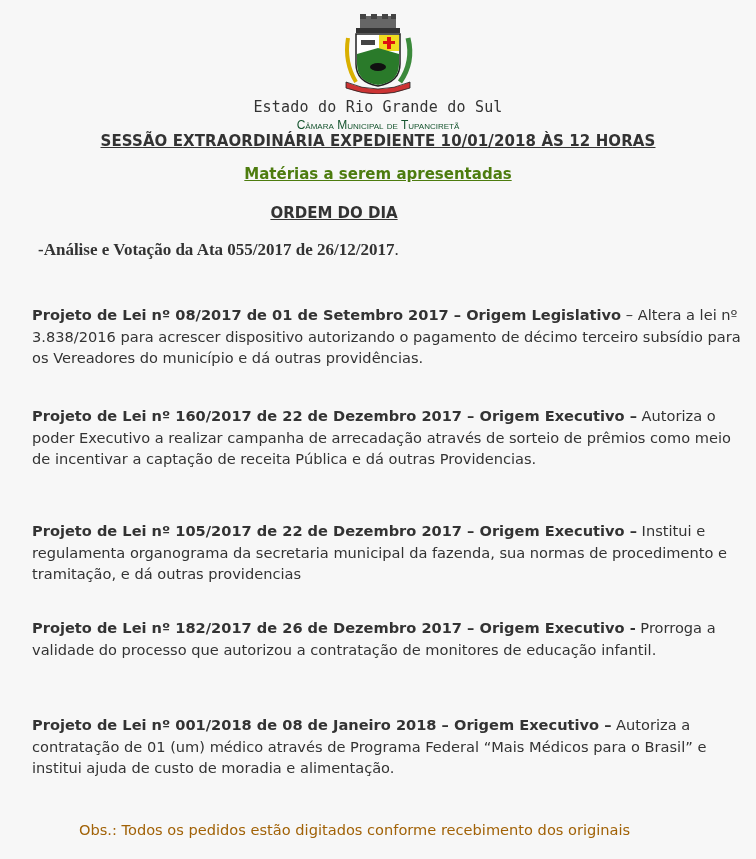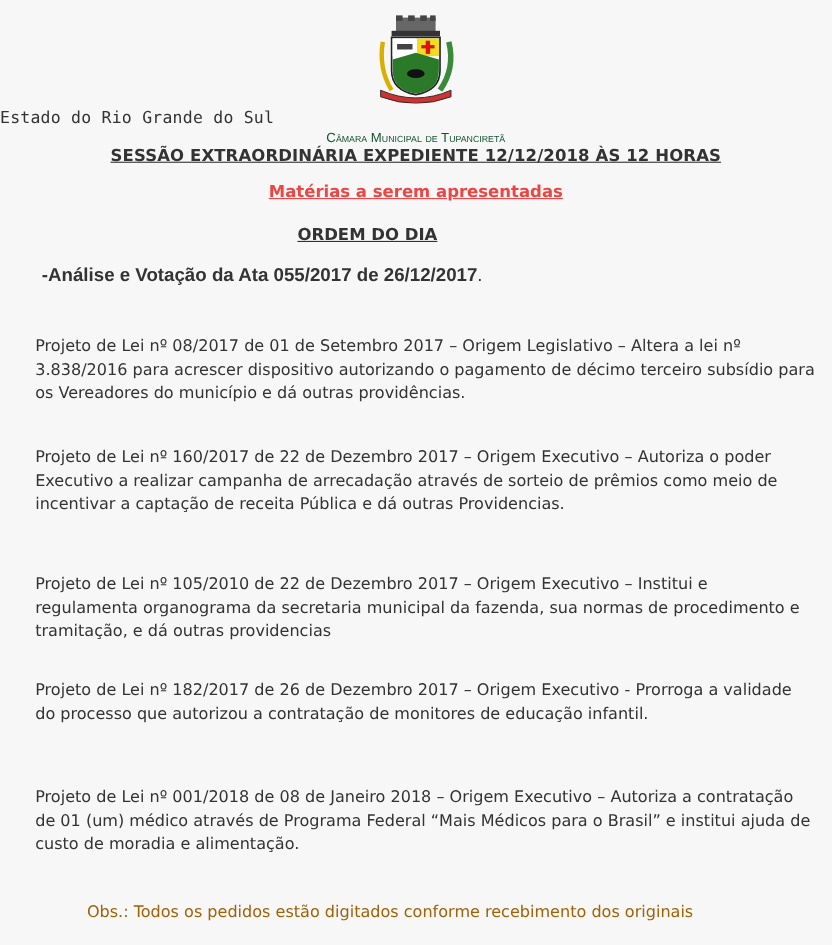--- a/index.html
+++ b/index.html
@@ -2,33 +2,33 @@
 <html><head>
 <meta charset="utf-8">
 <style>
   html, body { margin:0; padding:0; }
   body {
     width:756px; height:859px; background:#f7f7f7; position:relative; overflow:hidden;
     color:#222; font-family:"DejaVu Sans", sans-serif;
   }
   .abs { position:absolute; }
   .crest { left:338px; top:12px; width:80px; height:82px; }
-  .h-state { left:0; width:756px; top:98px; 
+  .h-state { left:0; width:756px; top:98px; text-align:center;
     font-family:"DejaVu Sans Mono", monospace; font-size:15px; color:#333; letter-spacing:0.2px; }
   .h-camara { left:0; width:756px; top:118px; text-align:center;
     font-family:"Liberation Sans", sans-serif; font-size:12px; color:#14532d; font-variant:small-caps; }
   .h-session { left:0; width:756px; top:132px; text-align:center;
     font-family:"DejaVu Sans", sans-serif; font-weight:bold; font-size:15px; color:#333;
     text-decoration:underline; letter-spacing:0.1px; }
-  .h-materias { left:0; width:756px; top:165px; text-align:center; font-weight:bold; font-size:15px; color:#ef4444; text-decoration:underline; }
+  .h-materias { left:0; width:756px; top:165px; text-align:center; font-weight:bold; font-size:15px; color:#4d7c0f; text-decoration:underline; }
   .h-ordem { left:0; width:668px; top:204px; text-align:center; font-weight:bold; font-size:15px; color:#333; text-decoration:underline; }
-  .ata { left:38px; top:240px; font-family:Liberation Sans, sans-serif; font-weight:bold; font-size:17px; color:#333;text-align:center; }
+  .ata { left:38px; top:240px; font-family:Liberation Serif, serif; font-weight:bold; font-size:17px; color:#333;text-align:center; }
   .ata .dot { font-weight:normal; }
   .item { left:32px; width:718px; font-family:"DejaVu Sans", sans-serif; font-size:14.6px; line-height:21.5px; color:#333; }
-  .item b { font-weight:normal; }
+  .item b { font-weight:bold; }
   .obs { left:79px; top:821px; font-size:14.6px; color:#a16207; font-family:"DejaVu Sans", sans-serif; }
 </style>
 </head>
 <body>
 
 <svg class="abs crest" viewBox="0 0 80 82">
 
   <rect x="22" y="4" width="36" height="14" fill="#666"></rect>
   <rect x="22" y="2" width="6" height="5" fill="#444"></rect>
     <rect x="33" y="2" width="6" height="5" fill="#444"></rect>
@@ -47,38 +47,38 @@
   <rect x="49" y="25" width="4" height="12" fill="#d11"></rect>
   <rect x="45" y="29" width="12" height="3" fill="#d11"></rect>
   <path d="M19 42 L40 36 L61 42 V52 Q61 70 40 73 Q19 70 19 52 Z" fill="#2a7a2a"></path>
   <ellipse cx="40" cy="55" rx="8" ry="4" fill="#111"></ellipse>
 
   <path d="M8 70 Q40 84 72 70 L72 76 Q40 88 8 76 Z" fill="#c33" stroke="#222" stroke-width="0.8"></path>
 </svg>
 
 <div class="abs h-state">Estado do Rio Grande do Sul</div>
 <div class="abs h-camara">Câmara Municipal de Tupanciretã</div>
-<div class="abs h-session">SESSÃO EXTRAORDINÁRIA EXPEDIENTE 12/12/2018 ÀS 12 HORAS</div>
+<div class="abs h-session">SESSÃO EXTRAORDINÁRIA EXPEDIENTE 10/01/2018 ÀS 12 HORAS</div>
 <div class="abs h-materias">Matérias a serem apresentadas</div>
 <div class="abs h-ordem">ORDEM DO DIA</div>
 
 <div class="abs ata">
   <span>-Análise e Votação da Ata 055/2017 de 26/12/2017</span><span class="dot">.</span>
 </div>
 
 <div class="abs item" style="top:304px;">
   <b>Projeto de Lei nº 08/2017 de 01 de Setembro 2017 – Origem Legislativo</b><span> – Altera a lei nº 3.838/2016 para acrescer dispositivo autorizando o pagamento de décimo terceiro subsídio para os Vereadores do município  e dá outras providências.</span>
 </div>
 
 <div class="abs item" style="top:405px; width:700px;">
   <b>Projeto de Lei nº 160/2017 de 22 de Dezembro 2017 – Origem Executivo –</b><span> Autoriza o poder Executivo a realizar campanha de arrecadação através de sorteio de prêmios como meio de incentivar a captação de receita Pública e dá outras Providencias.</span>
 </div>
 
 <div class="abs item" style="top:520px; width:700px;">
-  <b> Projeto de Lei nº 105/2010 de 22 de Dezembro 2017 – Origem Executivo –</b><span> Institui e regulamenta organograma da secretaria municipal da fazenda, sua normas de procedimento e tramitação, e dá outras providencias</span>
+  <b> Projeto de Lei nº 105/2017 de 22 de Dezembro 2017 – Origem Executivo –</b><span> Institui e regulamenta organograma da secretaria municipal da fazenda, sua normas de procedimento e tramitação, e dá outras providencias</span>
 </div>
 
 <div class="abs item" style="top:617px; width:700px;">
   <b>Projeto de Lei nº 182/2017 de 26 de Dezembro 2017 – Origem Executivo -</b><span> Prorroga a validade do processo que autorizou a contratação de monitores de educação infantil.</span>
 </div>
 
 <div class="abs item" style="top:714px; width:710px;">
   <b>Projeto de Lei nº 001/2018 de 08 de Janeiro 2018 – Origem Executivo –</b><span> Autoriza a contratação de 01 (um) médico através de Programa Federal “Mais Médicos para o Brasil” e institui ajuda de custo de moradia e alimentação.</span>
 </div>
 

